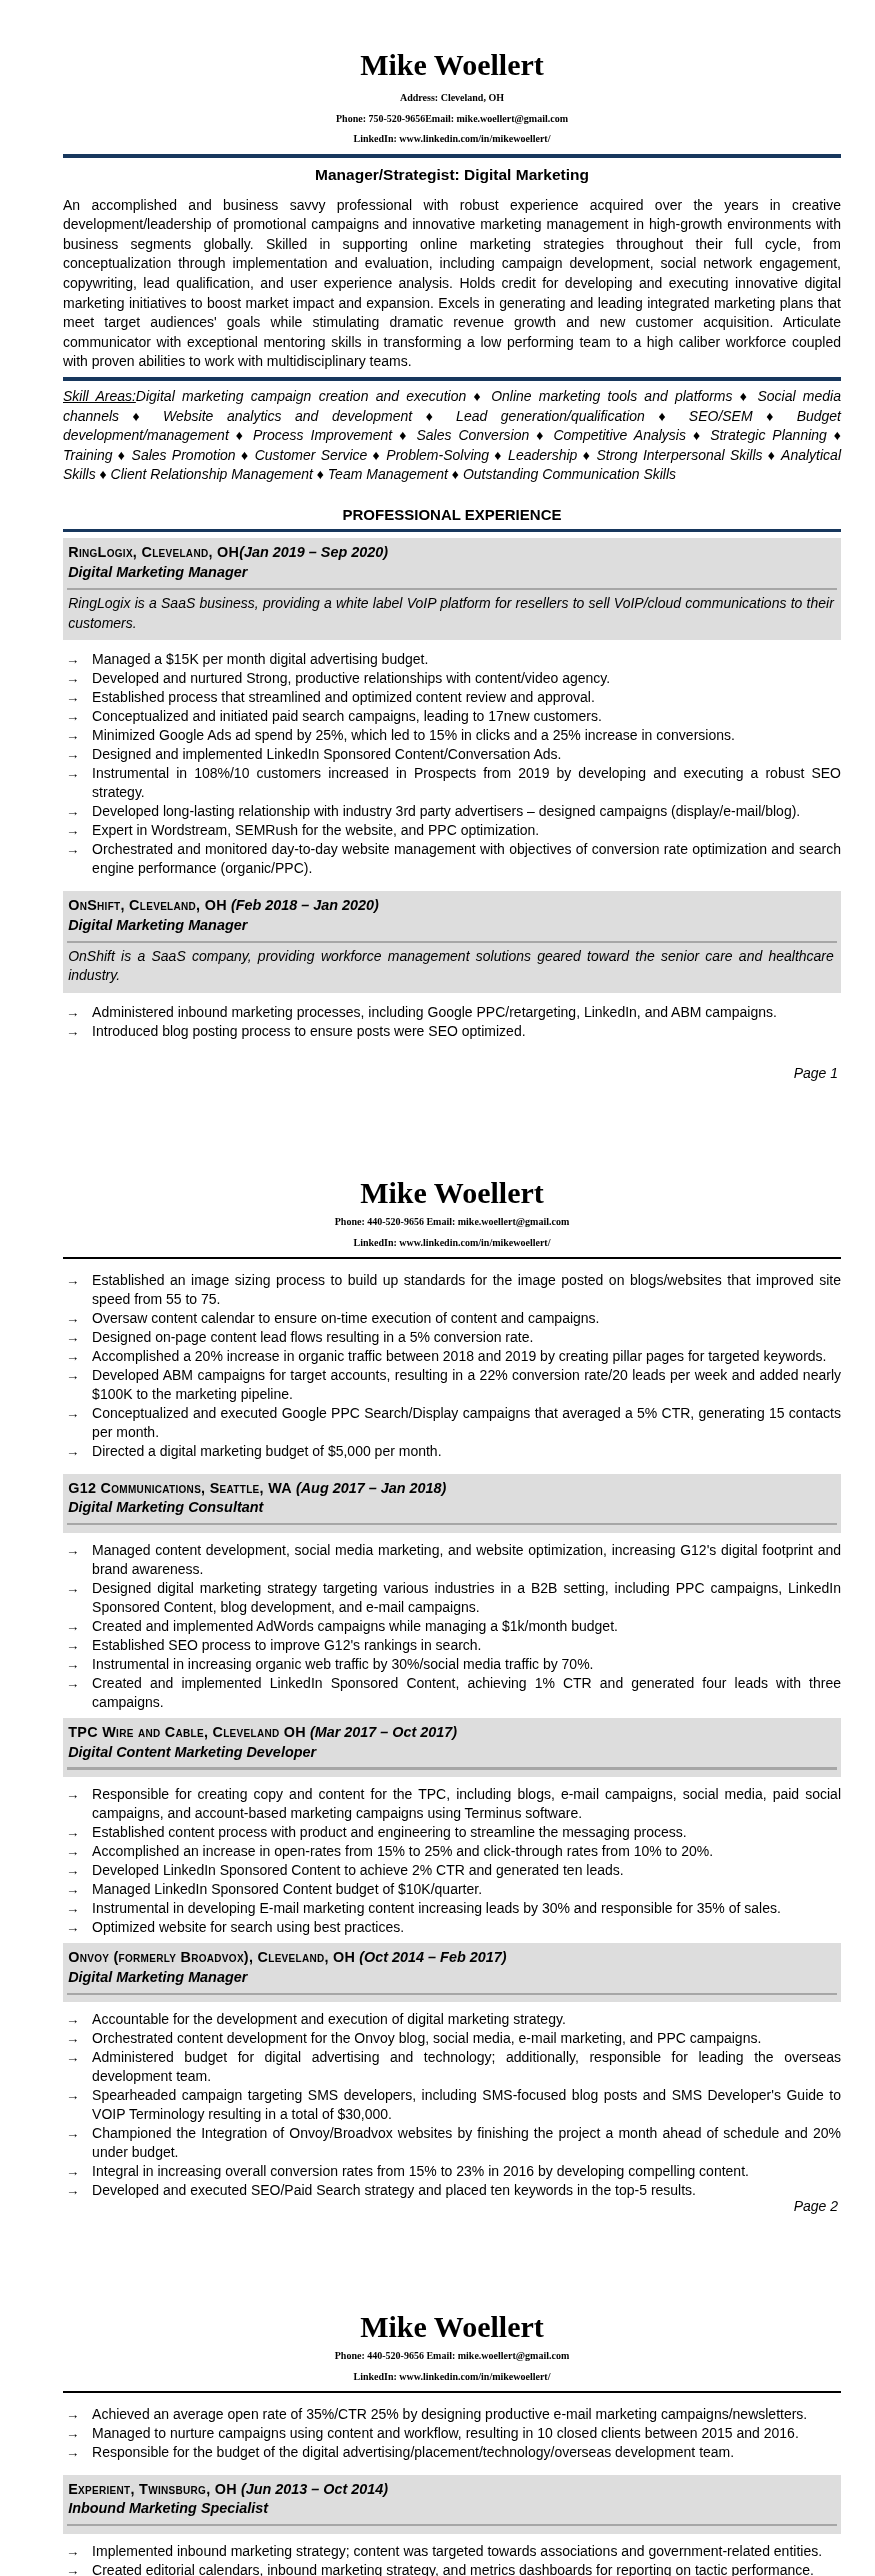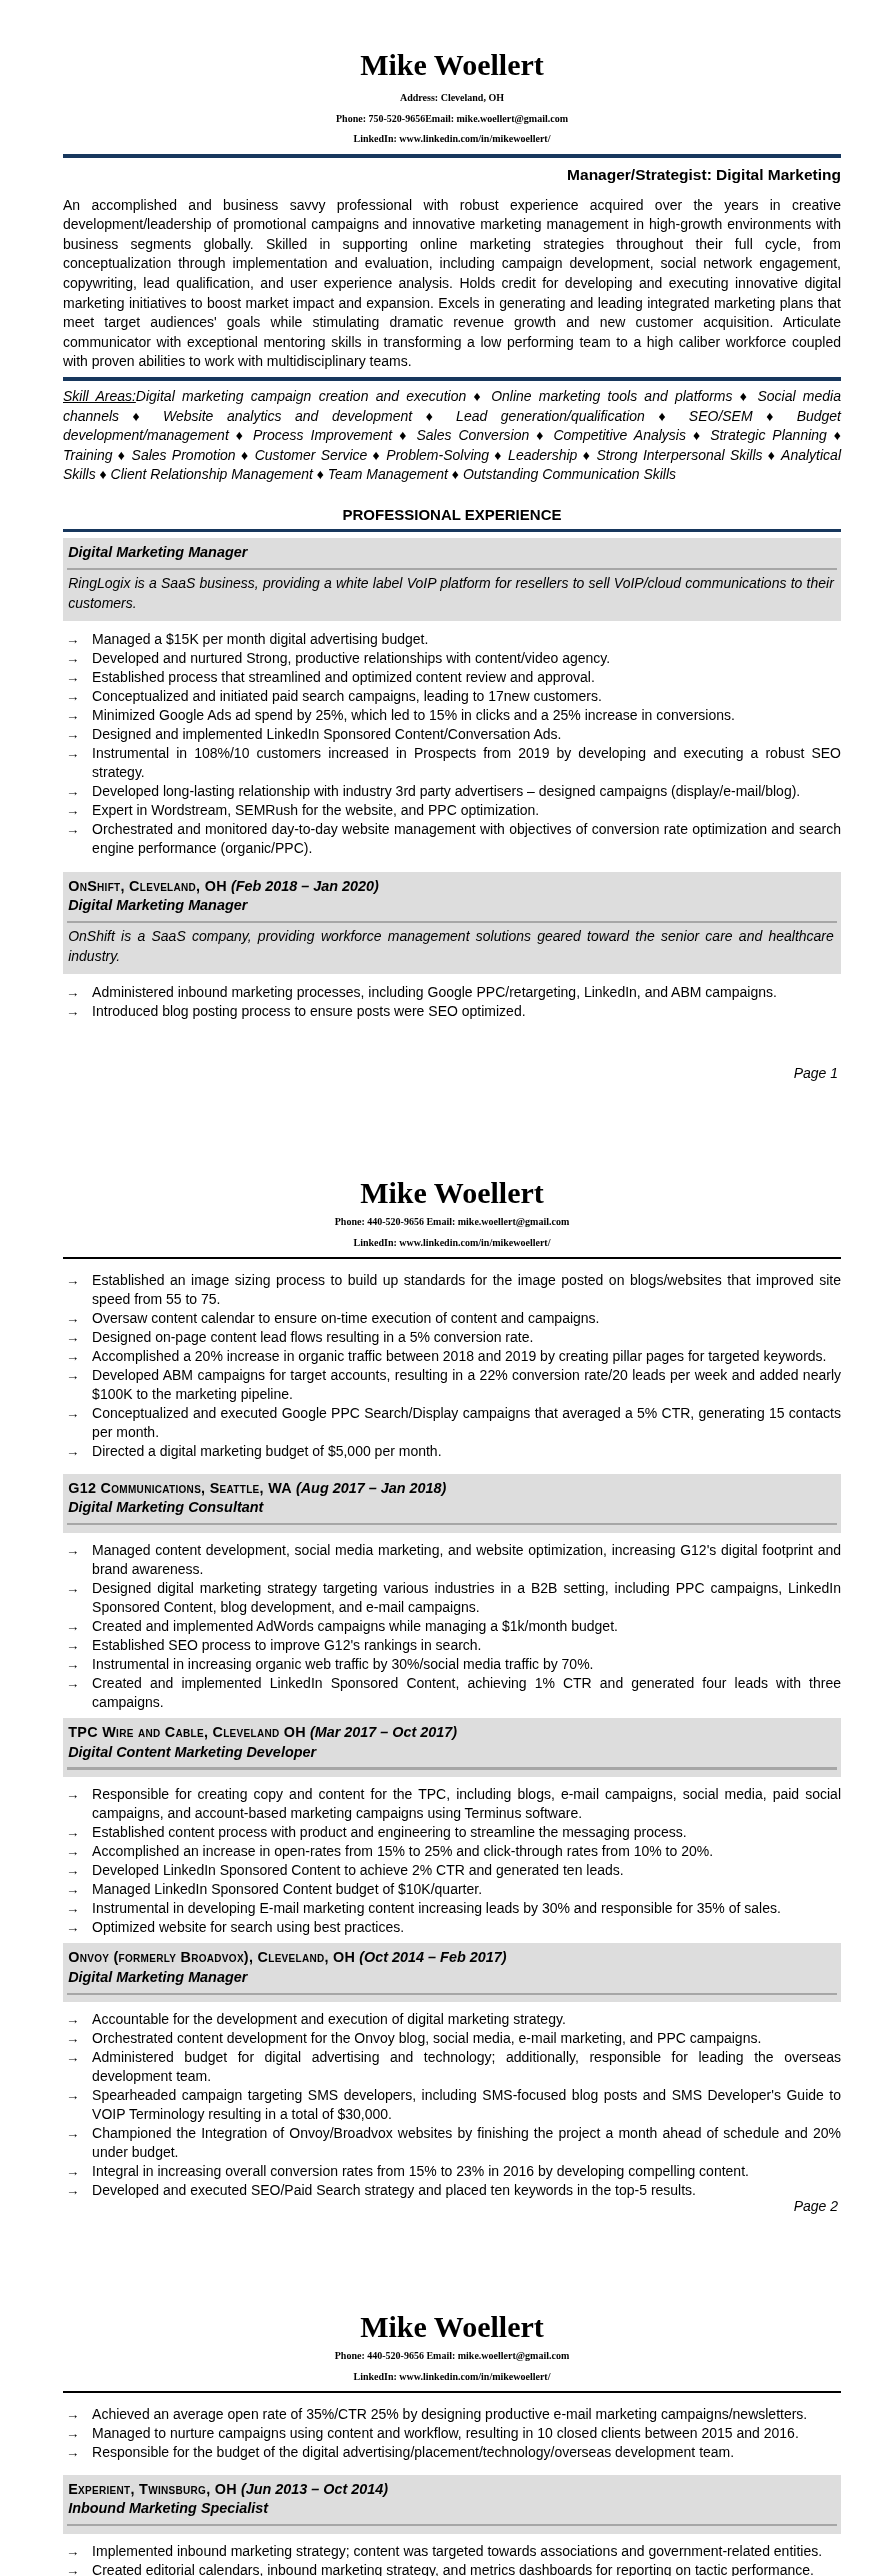--- a/index.html
+++ b/index.html
@@ -12,21 +12,21 @@
   
   .doc-name { font-family:"Liberation Serif", serif; font-weight:bold; font-size:30px; line-height:32px; text-align:center; }
   .contact-line { font-family:"Liberation Serif", serif; font-weight:bold; font-size:10px; line-height:20.6px; text-align:center; }
   .pg1-name { padding-top:49px; }
   .pg23-name { padding-top:44px; }
   .addr { margin-top:7.2px; }
   .pg23-contact { margin-top:3.1px; }
   .navy-rule { height:3.6px; background:#17375D; margin-top:4.1px; }
   .thin-rule { height:1.5px; background:#000000; margin-top:4.1px; }
 
-  .role-title { margin-top:8.2px; font-size:15.5px; line-height:18.5px; font-weight:bold; text-align:right; }
+  .role-title { margin-top:8.2px; font-size:15.5px; line-height:18.5px; font-weight:bold; text-align:center; }
 
   .para { font-size:14px; line-height:19.6px; text-align:justify; }
   .summary { margin-top:11.3px; }
   .rule-2 { margin-top:5.2px; }
   .skills { margin-top:6.2px; font-style:italic; }
   .skills .lbl { font-weight:normal; text-decoration:underline; }
 
   .section-heading { margin-top:21px; font-size:15px; line-height:18.5px; font-weight:bold; text-align:center; }
   .rule-3 { margin-top:4.1px; }
 
@@ -74,20 +74,21 @@
 
       <div class="navy-rule rule-2"></div>
 
       <div class="para skills"><span class="lbl">Skill Areas:</span><span>Digital marketing campaign creation and execution ♦ Online marketing tools and platforms ♦ Social media channels ♦ Website analytics and development ♦ Lead generation/qualification ♦ SEO/SEM ♦ Budget development/management ♦ Process Improvement ♦ Sales Conversion ♦ Competitive Analysis ♦ Strategic Planning ♦ Training ♦ Sales Promotion ♦ Customer Service ♦ Problem-Solving ♦ Leadership ♦ Strong Interpersonal Skills ♦ Analytical Skills ♦ Client Relationship Management ♦ Team Management ♦ Outstanding Communication Skills</span></div>
 
       <div class="section-heading">PROFESSIONAL EXPERIENCE</div>
       <div class="navy-rule rule-3"></div>
 
       <div class="jobbox">
           <div class="head">
+            <div class=""><span class="company">RingLogix, Cleveland, OH</span><span class="dates">(Jan 2019 – Sep 2020)</span></div>
             <div class="jtitle">Digital Marketing Manager</div>
           </div>
           <div class="sep"></div>
           <div class="jdesc">RingLogix is a SaaS business, providing a white label VoIP platform for resellers to sell VoIP/cloud communications to their customers.</div>
         </div>
       <div class="bullets">
           <div class="bullet">
             <span class="arrow">→</span>
             <div class="btxt">Managed a $15K per month digital advertising budget.</div>
           </div>

